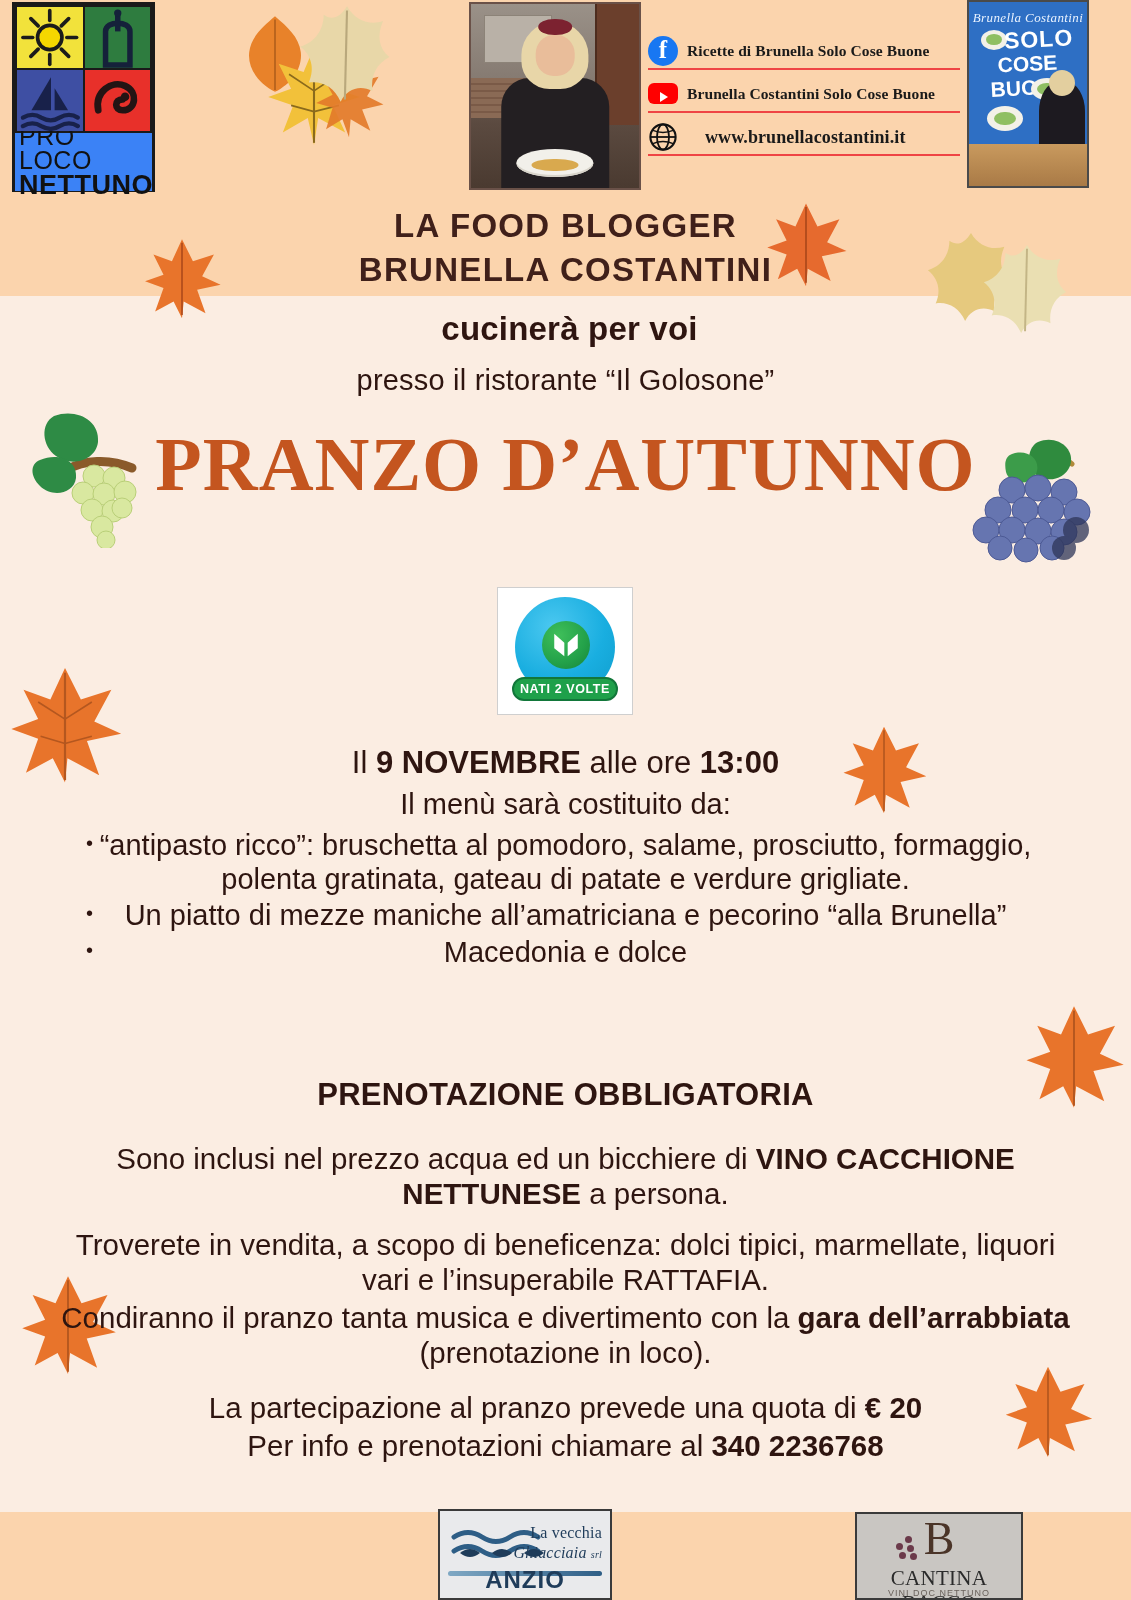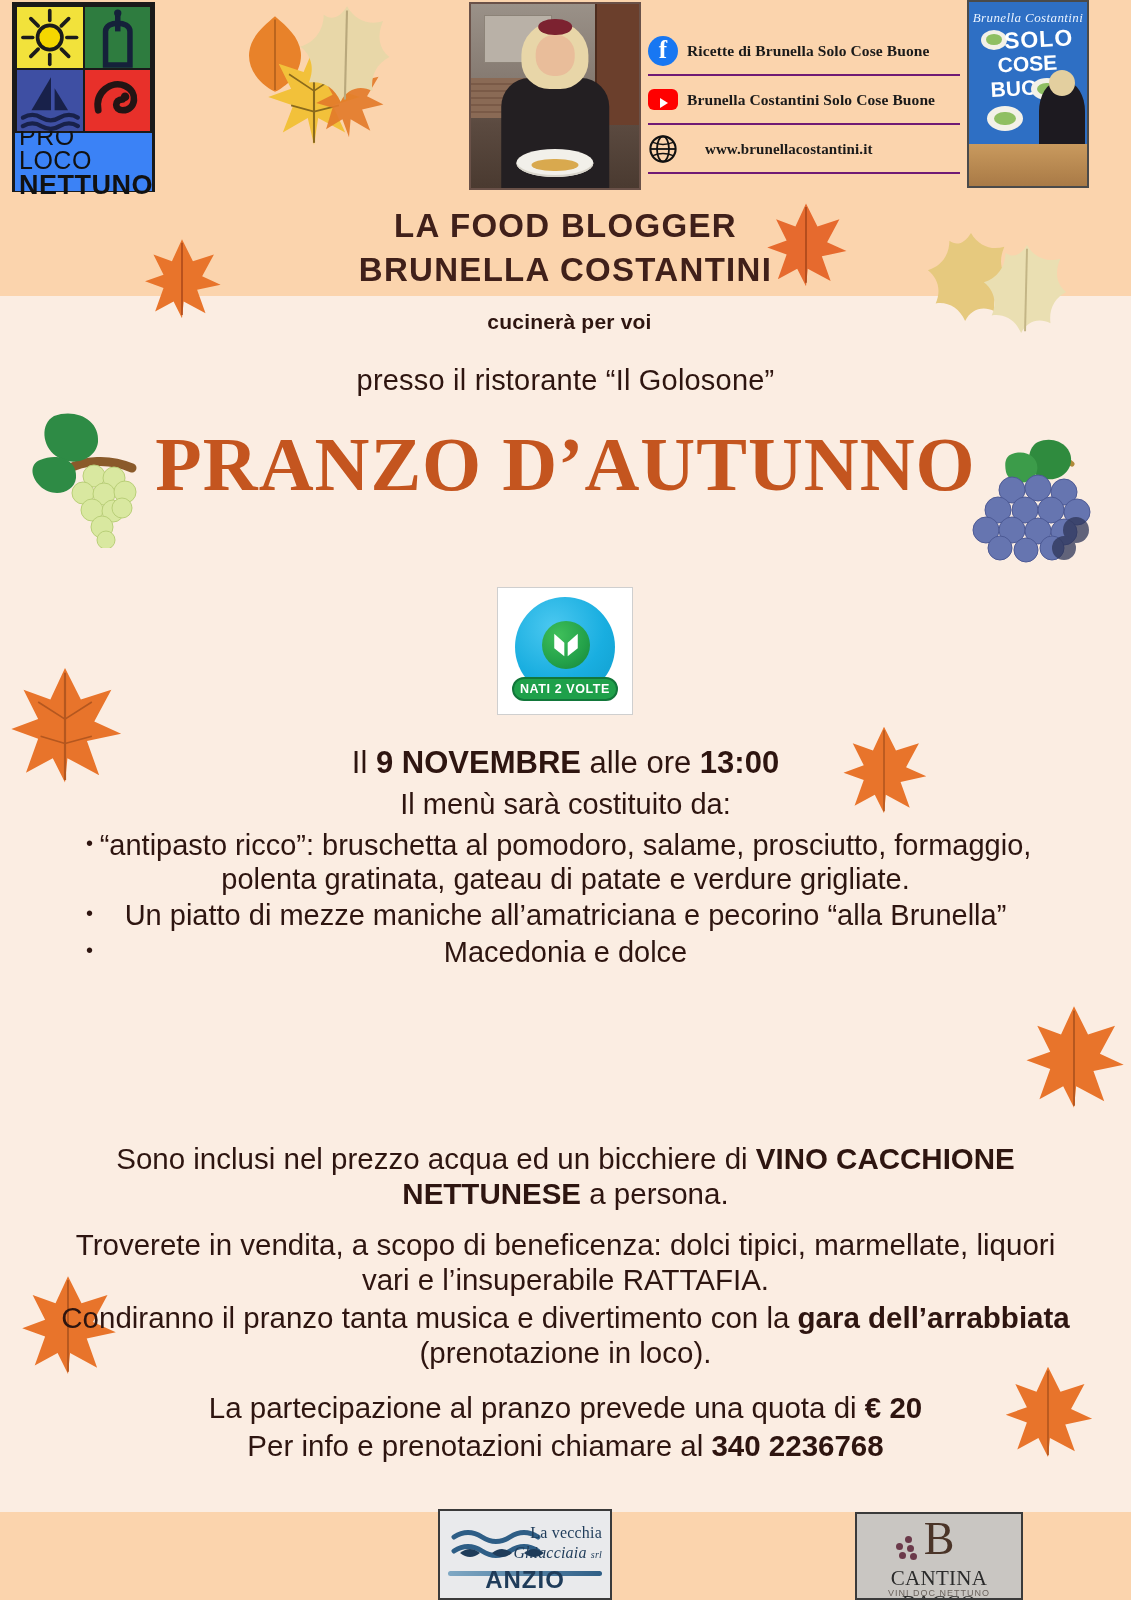--- a/index.html
+++ b/index.html
@@ -84,30 +84,30 @@
     width:46%; height:15%; background:#f2f0ea; border-radius:50%;
     box-shadow:0 -2px 0 #d8d4ca inset; }
   .cp-food { position:absolute; left:50%; bottom:9%; transform:translateX(-50%);
     width:28%; height:7%; background:#d9a94e; border-radius:50%; }
 
   .social-block {
     position: absolute; left: 648px; top: 36px; width: 312px;
   }
   .social-row {
     display: flex; align-items: center; gap: 9px;
-    border-bottom: 2px solid #701a75; padding-bottom: 8px; margin-bottom: 9px;
+    border-bottom: 2px solid #ef4444; padding-bottom: 2px; margin-bottom: 9px;
     min-height: 34px;
   }
   .social-row:last-child { margin-bottom: 0; }
   .social-ico { width: 30px; height: 30px; flex: 0 0 30px; position: relative; }
   .social-txt {
     font-family: "Liberation Serif", serif; font-weight: 700;
     font-size: 15.5px; color: #1a1a1a; letter-spacing: .1px; white-space: nowrap;
   }
-  .social-txt.web { font-size: 15px; padding-left: 18px; }
+  .social-txt.web { font-size: 18px; padding-left: 18px; }
   .ico-fb { border-radius: 50%; background: #1877F2; }
   .ico-fb::after {
     content:"f"; position:absolute; inset:0; color:#fff; font-size:25px;
     font-family:"Liberation Serif",serif; font-weight:700;
     display:flex; align-items:center; justify-content:center; padding-bottom:3px;
   }
   .ico-yt { width:30px; height:21px; margin-top:4px; border-radius:6px; background:#FF0000; }
   .ico-yt::after {
     content:""; position:absolute; left:12px; top:9px;
     border-left:8px solid #fff; border-top:5px solid transparent; border-bottom:5px solid transparent;
@@ -148,21 +148,21 @@
     background:linear-gradient(180deg,#c99a5e 0%,#a97a46 100%); }
 
   
   .h-blogger {
     position:absolute; left:0; right:0; top:204px; text-align:center;
     font-family:"Liberation Sans",sans-serif; font-weight:700; font-size:33px;
     line-height:1.32; letter-spacing:1.3px; color:#40201A;
   }
   .h-cucinera {
     position:absolute; left:0; right:0; top:310px; text-align:center;
-    font-family:"Liberation Sans",sans-serif; font-weight:700; font-size:21px;
+    font-family:"Liberation Sans",sans-serif; font-weight:700; font-size:33px;
     letter-spacing:.2px; color:#2e1510;margin-left:8px;
   }
   .h-presso {
     position:absolute; left:0; right:0; top:364px; text-align:center;
     font-family:"Liberation Sans",sans-serif; font-weight:400; font-size:29px;
     letter-spacing:.2px; color:#2e1510;
   }
   .h-title {
     position:absolute; left:0; right:0; top:426px; text-align:center;
     font-family:"Liberation Serif",serif; font-weight:700; font-size:76px;
@@ -574,20 +574,21 @@
   </div>
 
   <div class="copy menu-intro">Il menù sarà costituito da:</div>
 
   <ul class="menu-list">
     <li class="li-1">“antipasto ricco”: bruschetta al pomodoro, salame, prosciutto, formaggio, polenta gratinata, gateau di patate e verdure grigliate.</li>
     <li class="li-2">Un piatto di mezze maniche all’amatriciana e pecorino “alla Brunella”</li>
     <li class="li-3">Macedonia e dolce</li>
   </ul>
 
+  <div class="prenot">PRENOTAZIONE OBBLIGATORIA</div>
 
   <div class="para p1">
     <span>Sono inclusi nel prezzo acqua ed un bicchiere di </span><b>VINO CACCHIONE NETTUNESE</b><span> a persona.</span>
   </div>
 
   <div class="para p2">Troverete in vendita, a scopo di beneficenza: dolci tipici, marmellate, liquori vari e l’insuperabile RATTAFIA.</div>
 
   <div class="para p3">
     <span>Condiranno il pranzo tanta musica e divertimento con la </span><b>gara dell’arrabbiata</b><span> (prenotazione in loco).</span>
   </div>

